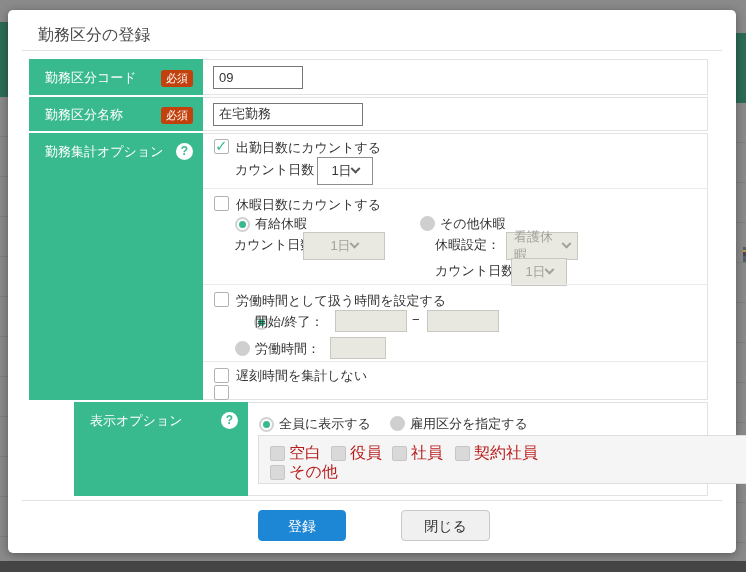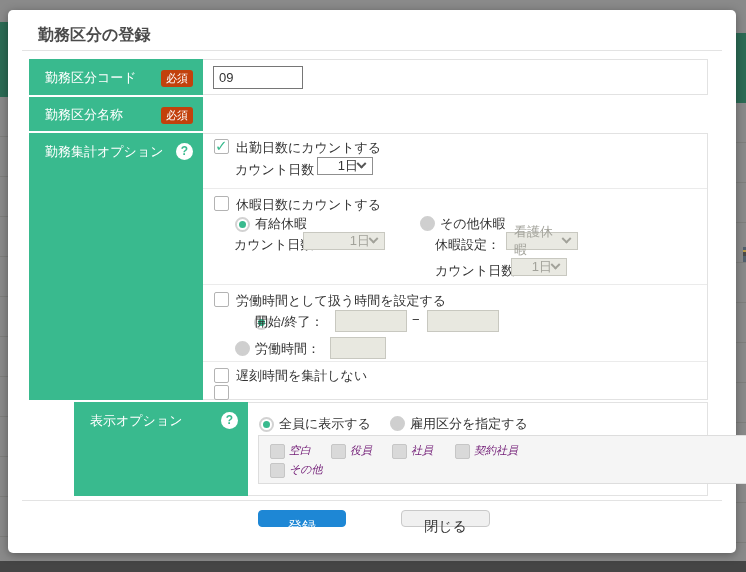--- a/index.html
+++ b/index.html
@@ -20,21 +20,21 @@
                     background:repeating-linear-gradient(to bottom,#8a8a8a 0 39px,#7e7e7c 39px 40px); }
   .bg-bottom-bar  { position:absolute; left:0; bottom:0; width:746px; height:11px; background:#454545; }
   .bg-artifact    { position:absolute; right:0; top:247px; width:3px; height:15px;
                     background:linear-gradient(#52606e 0 3px,#b89a4a 3px 5px,#4a4a4a 5px 9px,#52606e 9px 15px); }
 
   
   .dialog {
     position:absolute; left:8px; top:10px; width:728px; height:543px;
     background:#fff; border-radius:5px; box-shadow:0 2px 10px rgba(0,0,0,.35);
   }
-  .dlg-title { position:absolute; left:30px; top:15px; font-size:16px; font-weight:bold; color:#4a4a4a; }
+  .dlg-title { position:absolute; left:30px; top:15px; font-size:16px; font-weight:normal; color:#4a4a4a; }
   .hr { position:absolute; left:14px; right:14px; height:1px; background:#e3e3e3; }
   .hr-top { top:40px; }
   .hr-bottom { top:490px; }
 
   
   .form-table { position:absolute; left:21px; top:49px; width:679px; }
   .frow { display:flex; margin-bottom:2px; }
   .fcell-label {
     width:174px; flex:0 0 174px; background:#39ba8e; color:#fff; font-size:13px;
     padding:10px 10px 8px 16px; display:flex; align-items:flex-start; justify-content:space-between;
@@ -65,40 +65,40 @@
   .cb.checked::after { content:"✓"; position:absolute; left:0px; top:-3px; color:#39ba8e;
         font-size:15px; font-weight:bold; }
   .cb.disabled { background:#d9d9d9; border-color:#c6c6c6; }
   .radio { display:inline-block; width:15px; height:15px; border-radius:50%; vertical-align:middle; }
   .radio.sel { border:2px solid #d2d2d2; background:#fff; position:relative; }
   .radio.sel::after { content:""; position:absolute; left:2px; top:2px; width:7px; height:7px;
         border-radius:50%; background:#39ba8e; }
   .radio.unsel { background:#cfcfcf; border:2px solid #cfcfcf; }
 
   
-  .sel-box { position:absolute; height:18px; border:1px solid #8f8f8f; background:#fff;
-             display:flex; align-items:center; justify-content:flex-end; padding:0 7px; font-size:13px; }
+  .sel-box { position:absolute; height:28px; border:1px solid #8f8f8f; background:#fff;
+             display:flex; align-items:center; justify-content:center; padding:0 7px; font-size:13px; }
   .sel-box .chev { width:7px; height:7px; border-right:2px solid #555; border-bottom:2px solid #555;
              transform:rotate(45deg) translate(-2px,-2px); flex:0 0 auto; }
   .sel-box.disabled { background:#e9e9e2; border-color:#c8c8c0; color:#a2a29a; }
   .sel-box.disabled .chev { border-color:#a2a29a; }
 
   .dis-input { position:absolute; height:22px; background:#e8e8e0; border:1px solid #c8c8c0; }
 
   .abs { position:absolute; white-space:nowrap; }
   .sub-hr { position:absolute; left:0; right:0; height:1px; background:#ebebeb; }
 
   
   .emp-box { position:absolute; left:10px; top:32px; width:494px; height:49px;
              background:#f5f5f5; border:1px solid #ddd; }
-  .emp-item { position:absolute; white-space:nowrap; color:#701a75; font-size:11px;font-style:italic; }
+  .emp-item { position:absolute; white-space:nowrap; color:#b91c1c; font-size:16px; }
   .emp-item .cb { margin-right:4px; }
 
   
-  .btn { position:absolute; top:500px; height:17px; border-radius:4px; font-size:14px;
+  .btn { position:absolute; top:500px; height:31px; border-radius:4px; font-size:14px;
          text-align:center; line-height:31px; cursor:pointer;
          font-family:"Liberation Sans","DejaVu Sans",sans-serif; }
   .btn-submit { left:250px; width:88px; background:#1e87d5; color:#fff; border:1px solid #1e87d5; }
   .btn-close  { left:393px; width:89px; background:#f0f0f0; color:#333; border:1px solid #c9c9c9; }
 
   .lbl { color:#333; }
 </style>
 </head>
 <body>
 
@@ -122,20 +122,23 @@
       </div>
       <div class="fcell-content">
         <input class="txt txt-code" value="09" style="">
       </div>
     </div>
 
     <div class="frow row2">
       <div class="fcell-label vcenter">
         <span class="lbl-text">勤務区分名称</span>
         <span class="badge-req">必須</span>
+      </div>
+      <div class="fcell-content">
+        <input class="txt txt-name" value="在宅勤務" style="">
       </div>
     </div>
 
     <div class="frow row3">
       <div class="fcell-label">
         <span class="lbl-text">勤務集計オプション</span>
         <span class="help-icon">?</span>
       </div>
       <div class="fcell-content">
 

